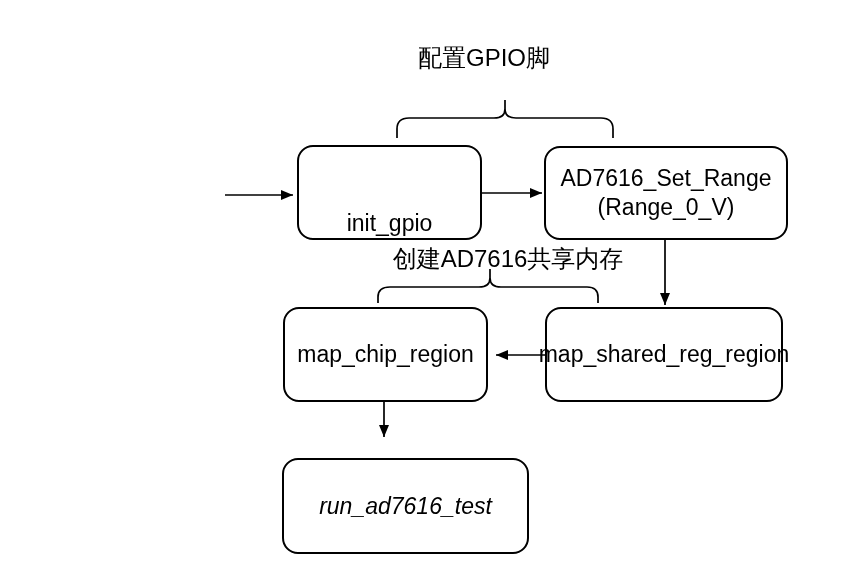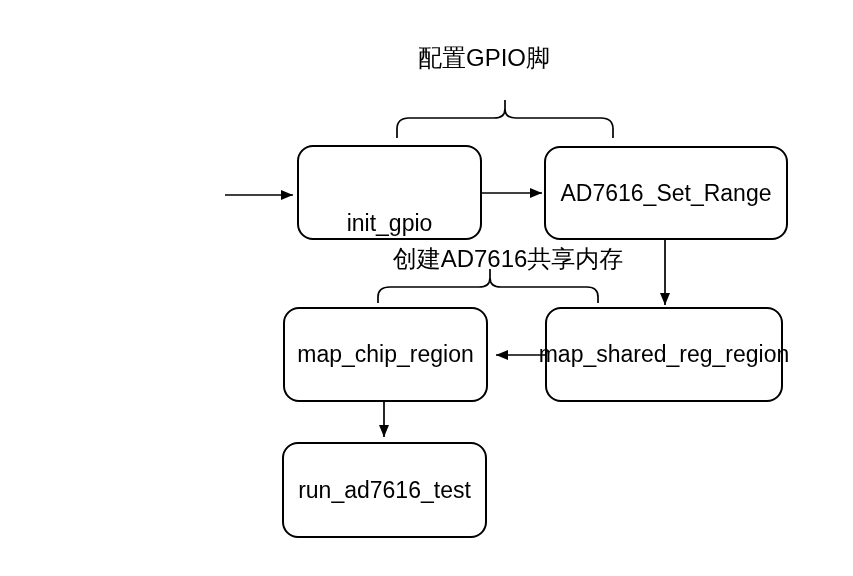--- a/index.html
+++ b/index.html
@@ -45,21 +45,21 @@
     transform: translateX(-50%);
     white-space: nowrap;
     font-size: 24px;
     color: #000000;
   }
   #node-main        { left: 38px;  top: 153px; width: 187px; height: 84px; }
   #node-init-gpio   { left: 297px; top: 145px; width: 185px; height: 95px; justify-content: flex-end; }
   #node-ad7616      { left: 544px; top: 146px; width: 244px; height: 94px; justify-content: center; }
   #node-map-chip    { left: 283px; top: 307px; width: 205px; height: 95px; }
   #node-map-shared  { left: 545px; top: 307px; width: 238px; height: 95px; }
-  #node-run-test    { left: 282px; top: 442px; width: 205px; height: 96px; }
+  #node-run-test    { left: 282px; top: 458px; width: 247px; height: 96px; font-style: italic; }
   #label-gpio       { left: 484px; top: 42px; }
   #label-shared-mem { left: 508px; top: 243px; }
 </style>
 </head>
 <body>
 
 <div id="canvas">
 
   <svg id="edges-layer" width="853" height="576" viewBox="0 0 853 576" xmlns="http://www.w3.org/2000/svg">
     <defs>
@@ -89,20 +89,21 @@
 
   <div class="group-label" id="label-shared-mem">创建AD7616共享内存</div>
 
 
   <div class="node" id="node-init-gpio">
     <span class="node-label">init_gpio</span>
   </div>
 
   <div class="node" id="node-ad7616">
     <span class="node-label">AD7616_Set_Range</span>
+    <span class="node-label">(Range_0_V)</span>
   </div>
 
   <div class="node" id="node-map-chip">
     <span class="node-label">map_chip_region</span>
   </div>
 
   <div class="node" id="node-map-shared">
     <span class="node-label">map_shared_reg_region</span>
   </div>
 

